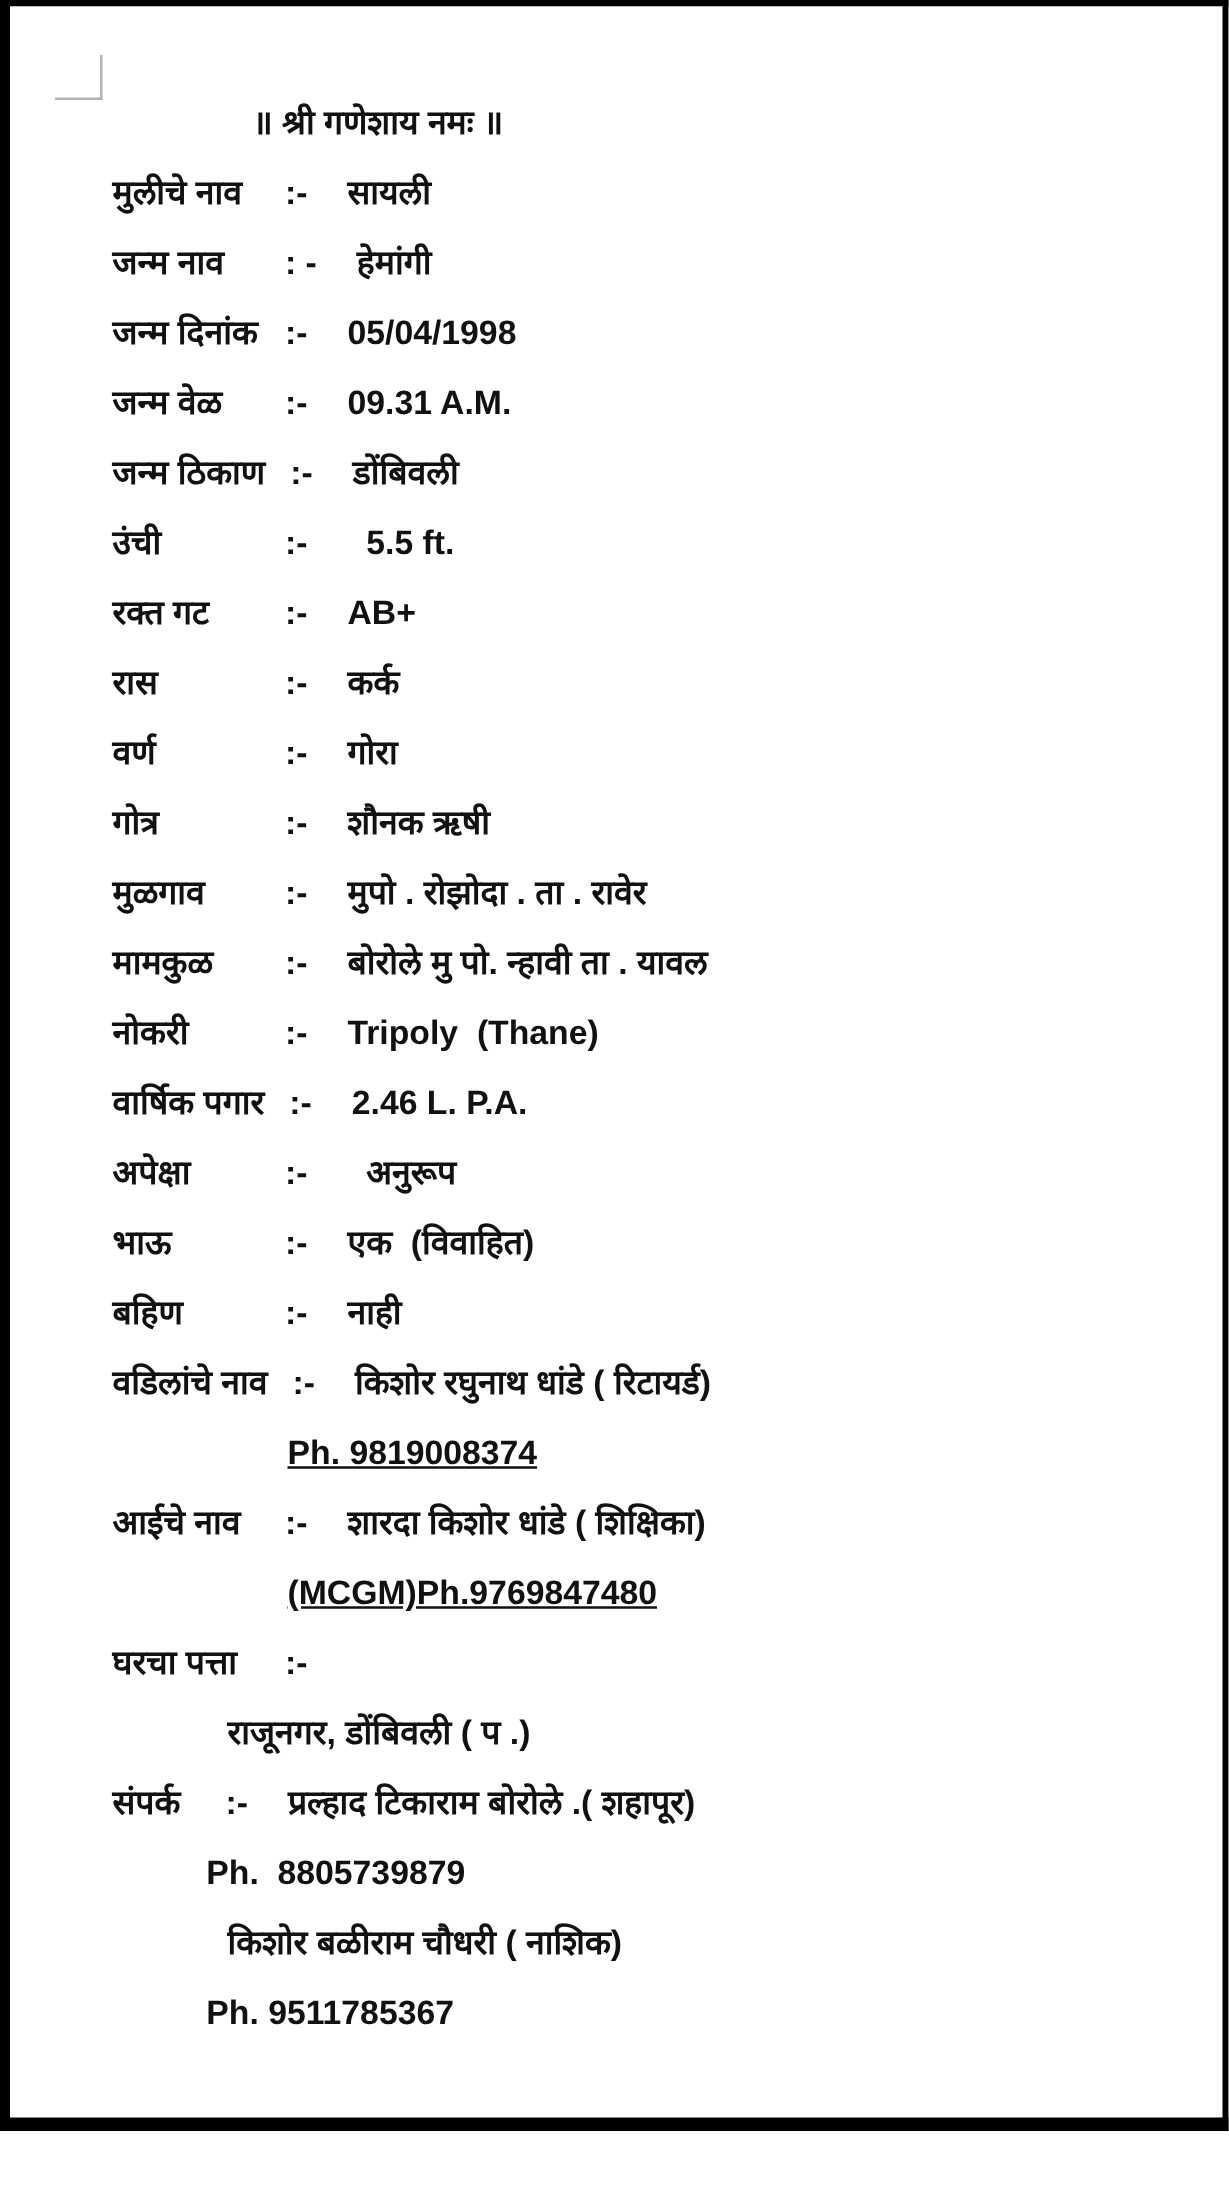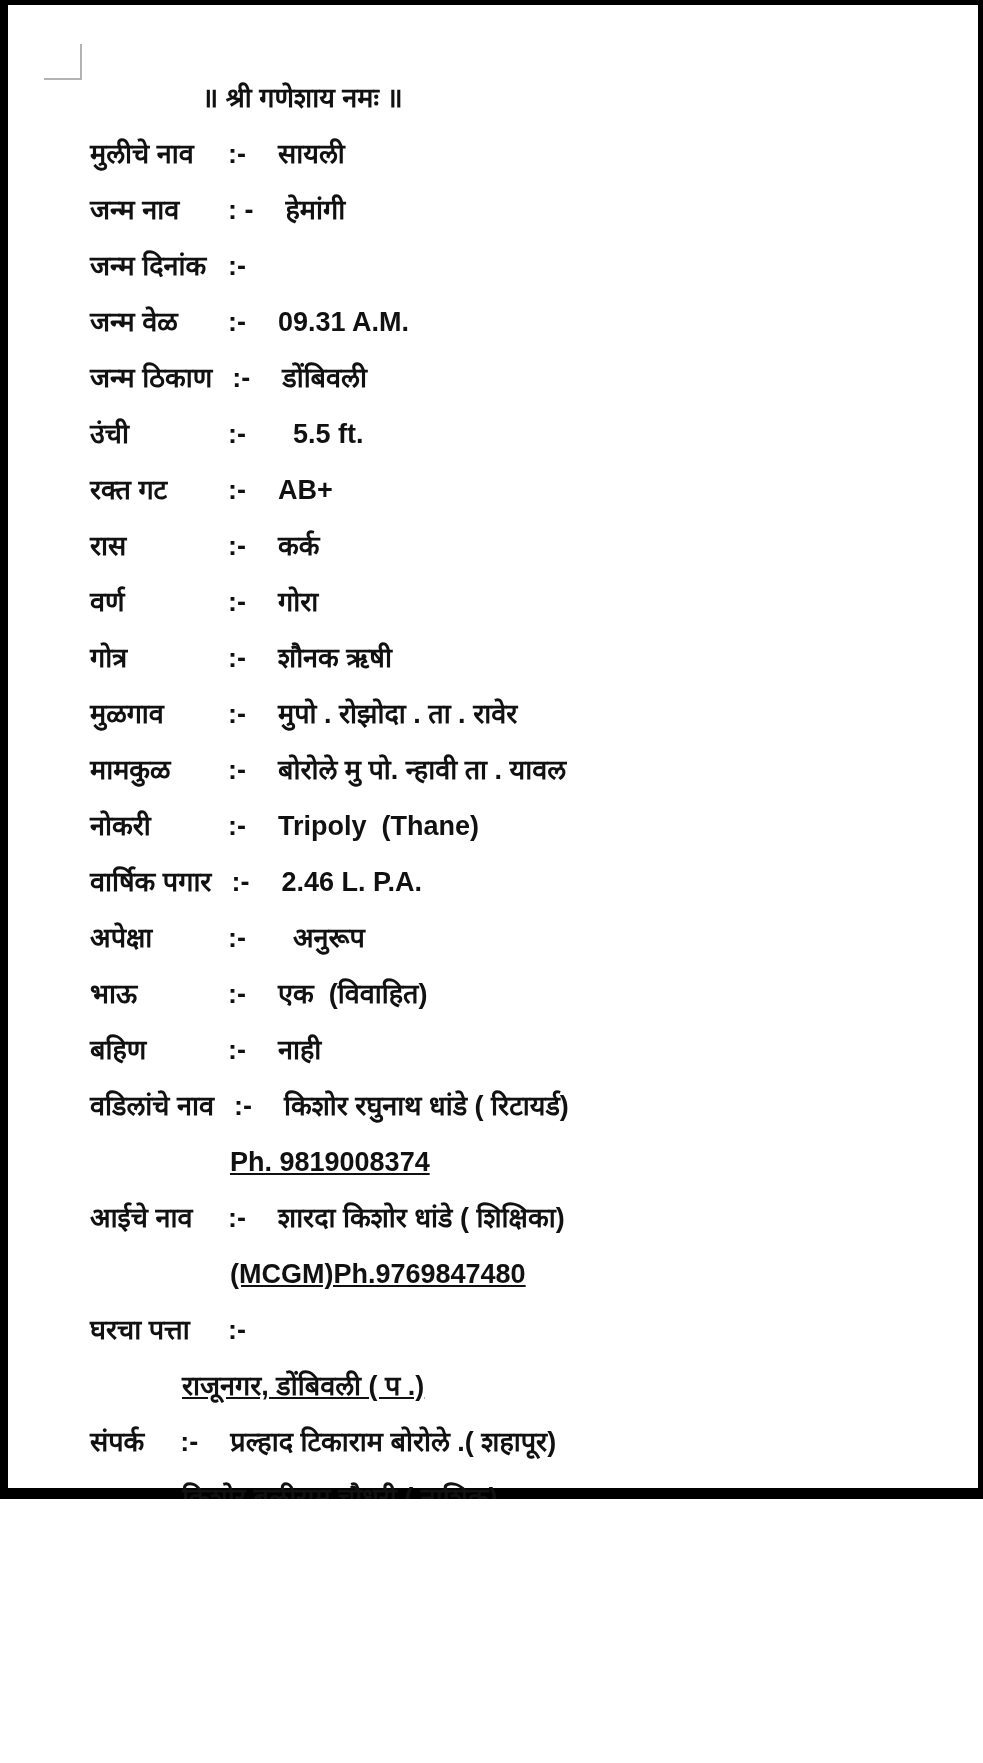--- a/index.html
+++ b/index.html
@@ -1,19 +1,19 @@
 <!DOCTYPE html>
 <html lang="mr"><head>
 <meta charset="utf-8">
 <style>
   html, body { margin: 0; padding: 0; background: #ffffff; }
   .photo {
     position: relative;
     width: 983px;
-    height: 1499px;
+    height: 1705px;
     background: #ffffff;
     overflow: hidden;
     font-family: "Liberation Sans", "DejaVu Sans", sans-serif;
     color: #111111;
   }
   
   .bar { position: absolute; background: #000000; }
   .bar-top    { top: 0; left: 0; right: 0; height: 5px; }
   .bar-bottom { bottom: 0; left: 0; right: 0; height: 11px; }
   .bar-left   { top: 0; bottom: 0; left: 0; width: 8px; }
@@ -45,41 +45,41 @@
     align-items: baseline;
     height: 56px;
     white-space: pre;
     gap: 20px;
   }
   .row .label { min-width: 118px; display: inline-block; }
   .row.row-compact .label { min-width: 0; margin-right: 16px; }
   .row .sep { margin-right: 12px; }
   .row .value { white-space: pre; }
   .row.ind-1 { padding-left: 75px; }
-  .row.ind-2 { padding-left: 92px; text-decoration: underline; }
+  .row.ind-2 { padding-left: 92px; }
   .row.ind-3 { padding-left: 140px; text-decoration: underline; }
 </style>
 </head>
 <body>
 
 <div class="photo">
   <div class="bar bar-top"></div>
   <div class="bar bar-bottom"></div>
   <div class="bar bar-left"></div>
   <div class="bar bar-right"></div>
 
   <div class="corner corner-top-left"></div>
   <div class="corner corner-bottom-left"></div>
 
   <div class="content">
     <div class="invocation">॥ श्री गणेशाय नमः ॥</div>
     <div id="rows">
         <div class="row ind-0"><span class="label">मुलीचे नाव</span><span class="sep">:-</span><span class="value">सायली</span></div>
         <div class="row ind-0"><span class="label">जन्म नाव</span><span class="sep">: -</span><span class="value">हेमांगी</span></div>
-        <div class="row ind-0"><span class="label">जन्म दिनांक</span><span class="sep">:-</span></div>
+        <div class="row ind-0"><span class="label">जन्म दिनांक</span><span class="sep">:-</span><span class="value">05/04/1998</span></div>
         <div class="row ind-0"><span class="label">जन्म वेळ</span><span class="sep">:-</span><span class="value">09.31 A.M.</span></div>
         <div class="row ind-0"><span class="label">जन्म ठिकाण</span><span class="sep">:-</span><span class="value">डोंबिवली</span></div>
         <div class="row ind-0"><span class="label">उंची</span><span class="sep">:-</span><span class="value">  5.5 ft.</span></div>
         <div class="row ind-0"><span class="label">रक्त गट</span><span class="sep">:-</span><span class="value">AB+</span></div>
         <div class="row ind-0"><span class="label">रास</span><span class="sep">:-</span><span class="value">कर्क</span></div>
         <div class="row ind-0"><span class="label">वर्ण</span><span class="sep">:-</span><span class="value">गोरा</span></div>
         <div class="row ind-0"><span class="label">गोत्र</span><span class="sep">:-</span><span class="value">शौनक ऋषी</span></div>
         <div class="row ind-0"><span class="label">मुळगाव</span><span class="sep">:-</span><span class="value">मुपो . रोझोदा . ता . रावेर</span></div>
         <div class="row ind-0"><span class="label">मामकुळ</span><span class="sep">:-</span><span class="value">बोरोले मु पो. न्हावी ता . यावल</span></div>
         <div class="row ind-0"><span class="label">नोकरी</span><span class="sep">:-</span><span class="value">Tripoly  (Thane)</span></div>
@@ -87,17 +87,18 @@
         <div class="row ind-0"><span class="label">अपेक्षा</span><span class="sep">:-</span><span class="value">  अनुरूप</span></div>
         <div class="row ind-0"><span class="label">भाऊ</span><span class="sep">:-</span><span class="value">एक  (विवाहित)</span></div>
         <div class="row ind-0"><span class="label">बहिण</span><span class="sep">:-</span><span class="value">नाही</span></div>
         <div class="row ind-0"><span class="label">वडिलांचे नाव</span><span class="sep">:-</span><span class="value">किशोर रघुनाथ धांडे ( रिटायर्ड)</span></div>
         <div class="row ind-3"><span class="value">Ph. 9819008374</span></div>
         <div class="row ind-0"><span class="label">आईचे नाव</span><span class="sep">:-</span><span class="value">शारदा किशोर धांडे ( शिक्षिका)</span></div>
         <div class="row ind-3"><span class="value">(MCGM)Ph.9769847480</span></div>
         <div class="row ind-0"><span class="label">घरचा पत्ता</span><span class="sep">:-</span></div>
         <div class="row ind-2"><span class="value">राजूनगर, डोंबिवली ( प .)</span></div>
         <div class="row ind-0 row-compact"><span class="label">संपर्क</span><span class="sep">:-</span><span class="value">प्रल्हाद टिकाराम बोरोले .( शहापूर)</span></div>
+        <div class="row ind-1"><span class="value">Ph.  8805739879</span></div>
         <div class="row ind-2"><span class="value">किशोर बळीराम चौधरी ( नाशिक)</span></div>
         <div class="row ind-1"><span class="value">Ph. 9511785367</span></div>
       </div>
   </div>
 </div>
 
 </body></html>

